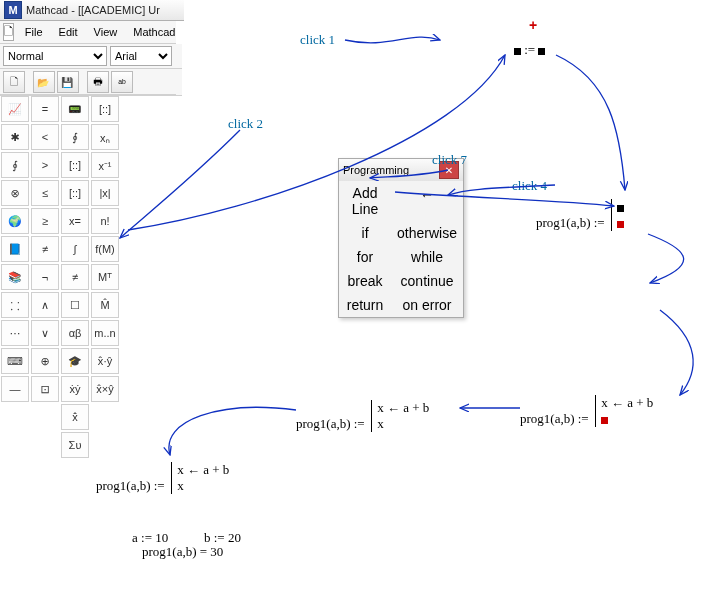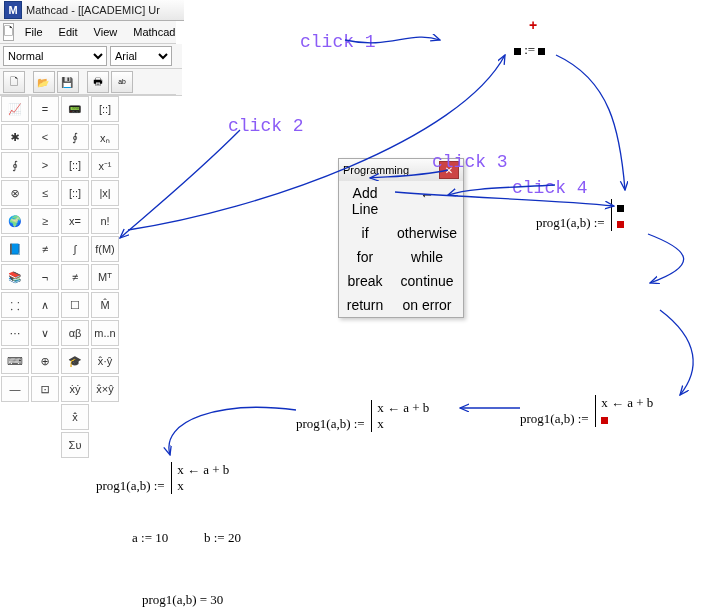--- a/index.html
+++ b/index.html
@@ -24,21 +24,21 @@
   .palcols{display:flex}
   .palcol{display:flex;flex-direction:column}
   .palcell{width:26px;height:24px;border:1px solid #cfcfcf;margin:1px;background:#fdfdfd;display:flex;align-items:center;justify-content:center;font-size:11px;color:#333}
   
   .progwin{position:absolute;left:338px;top:158px;width:124px;border:1px solid #aaa;background:#f3f3f3;box-shadow:2px 2px 4px rgba(0,0,0,0.2)}
   .progtitle{height:22px;display:flex;align-items:center;justify-content:space-between;padding:0 4px;background:linear-gradient(#fbfbfb,#e3e3e3);font-size:11px}
   .closebtn{width:18px;height:16px;background:#c44;color:#fff;display:flex;align-items:center;justify-content:center;font-size:10px;border:1px solid #933}
   .progbody{display:grid;grid-template-columns:1fr 1fr;font-size:14px}
   .progcell{padding:4px 6px;text-align:center;cursor:default}
   
-  .annot{position:absolute;color:#8b5cf6;font-size:18px;font-family:Liberation Mono, monospace}
+  .annot{position:absolute;color:#0369a1;font-size:13px;font-family:Liberation Serif, serif}
   .math{position:absolute;font-family:"Times New Roman",serif;font-size:13px;color:#000}
   .vbar{display:inline-block;border-left:1.5px solid #000;padding-left:5px;line-height:16px}
   .ph{display:inline-block;width:7px;height:7px;background:#000;vertical-align:middle}
   .phred{display:inline-block;width:7px;height:7px;background:#c00;vertical-align:middle}
   .redplus{position:absolute;color:#c00;font-size:14px;font-weight:bold}
   svg.arrows{position:absolute;left:0;top:0;pointer-events:none}
 </style>
 </head>
 <body>
 
@@ -149,21 +149,21 @@
         <div class="progcell">while</div>
         <div class="progcell">break</div>
         <div class="progcell">continue</div>
         <div class="progcell">return</div>
         <div class="progcell">on error</div>
       </div>
   </div>
 
   <div class="annot" style="left:300px;top:32px">click 1</div>
   <div class="annot" style="left:228px;top:116px">click 2</div>
-  <div class="annot" style="left:432px;top:152px">click 3</div>
+  <div class="annot" style="left:432px;top:152px">click 7</div>
   <div class="annot" style="left:512px;top:178px">click 4</div>
 
   <div class="redplus" style="left:529px;top:17px">+</div>
 
   <div class="math" style="left:514px;top:42px">
     <span class="ph"></span>&nbsp;:=&nbsp;<span class="ph"></span>
   </div>
 
   <div class="math" style="left:536px;top:199px">
     <span>prog1(a,b)  :=</span>&nbsp;
@@ -193,21 +193,21 @@
   <div class="math" style="left:96px;top:462px">
     <span>prog1(a,b)  :=</span>&nbsp;
     <span class="vbar">
       <span>x ← a + b</span><br>
       <span>x</span>
     </span>
   </div>
 
   <div class="math" style="left:132px;top:530px">a := 10</div>
   <div class="math" style="left:204px;top:530px">b := 20</div>
-  <div class="math" style="left:142px;top:592px">prog1(a,b) = 30</div>
+  <div class="math" style="left:142px;top:544px">prog1(a,b) = 30</div>
 
   <svg class="arrows" width="716" height="610">
     <defs>
       <marker id="ah" markerWidth="8" markerHeight="8" refX="7" refY="3" orient="auto">
         <path d="M0,0 L7,3 L0,6" fill="none" stroke="#1030c0" stroke-width="1"></path>
       </marker>
     </defs>
     <g fill="none" stroke="#1030c0" stroke-width="1.3">
 
       <path d="M345,40 C390,50 410,30 440,40" marker-end="url(#ah)"></path>

